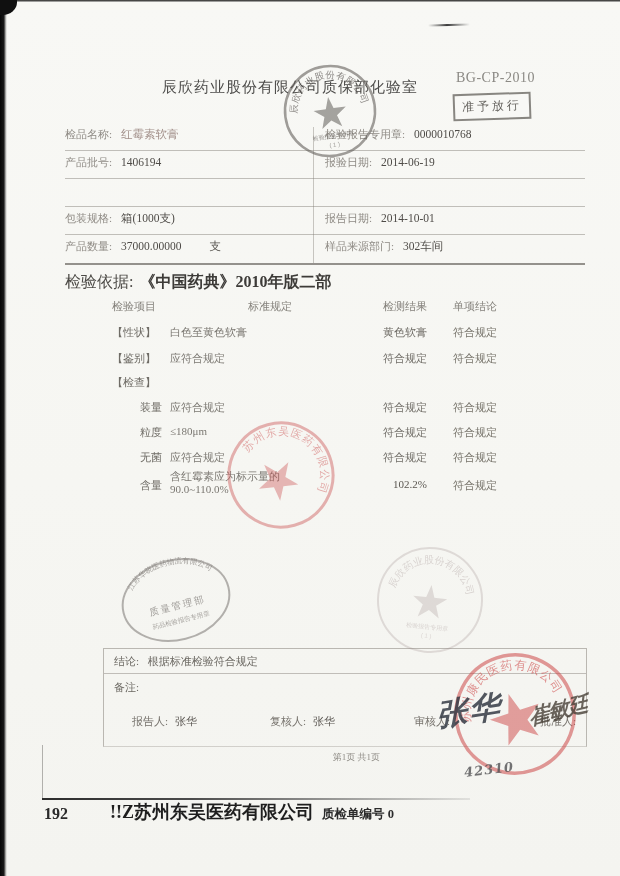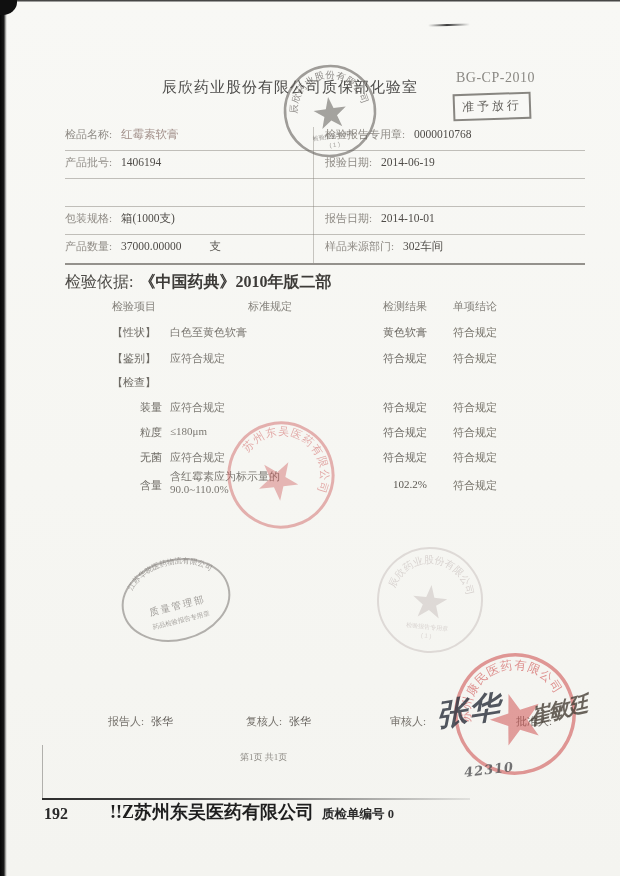--- a/index.html
+++ b/index.html
@@ -38,23 +38,23 @@
   .cell.std{color:#7b7872;}
   .cell.res{color:#6f6c66;}
   .cell.con{color:#757269;}
   .cell.wrap{width:162px;line-height:13px;}
   
   .cbox{left:103px;top:648px;width:482px;height:97px;border:1px solid rgba(128,123,115,.5);border-bottom-color:rgba(128,123,115,.3);}
   .cbox .crow1{position:absolute;left:10px;top:5px;font-size:11px;color:#6b6862;}
   .cbox .sep{position:absolute;left:0;top:24px;width:100%;height:1px;background:rgba(128,123,115,.45);}
   .cbox .crow2{position:absolute;left:10px;top:31px;font-size:11px;color:#6b6862;}
   
-  .signer{position:absolute;top:714px;font-size:11px;color:#76726c;}
+  .signer{position:absolute;top:714px;font-size:11px;color:#76726c;margin-left:24px;}
   .signer .sval{margin-left:7px;color:#595550;}
-  .page-info{left:240px;top:751px;width:140px;text-align:left;font-size:9px;color:#8f8c86;}
+  .page-info{left:240px;top:751px;width:140px;text-align:right;font-size:9px;color:#8f8c86;}
   
   .hw{font-family:"DejaVu Serif","Liberation Serif",serif;font-style:italic;font-weight:600;}
   .hw-auditor{left:436px;top:690px;font-size:31px;color:rgba(52,58,68,.85);transform:rotate(-9deg) skewX(-6deg);letter-spacing:2px;}
   .hw-approver{left:528px;top:697px;width:80px;font-size:21px;color:rgba(70,62,54,.8);transform:rotate(-14deg) skewX(-8deg);letter-spacing:-1px;line-height:22px;}
   .hw-number{left:464px;top:762px;font-size:13px;color:rgba(80,80,82,.8);transform:rotate(-7deg);letter-spacing:1px;}
   
   .fline{left:42px;top:798px;width:428px;height:2px;background:linear-gradient(90deg,#2c2c2c,#4c4c4c 35%,rgba(110,110,110,.15));}
   .fvline{left:42px;top:745px;width:1px;height:53px;background:rgba(110,108,104,.5);}
   .findex{left:44px;top:805px;font-size:16px;font-weight:700;color:#2a2a2a;}
   .fcompany{left:110px;top:800px;font-size:18px;font-weight:600;color:#1e1e1e;}
@@ -141,20 +141,28 @@
   <span class="cell" style="left:140px;top:450px">无菌</span>
   <span class="cell std" style="left:170px;top:450px">应符合规定</span>
   <span class="cell res" style="left:383px;top:450px">符合规定</span>
   <span class="cell con" style="left:453px;top:450px">符合规定</span>
 
   <span class="cell" style="left:140px;top:478px">含量</span>
   <span class="cell std wrap" style="left:170px;top:470px">含红霉素应为标示量的 90.0~110.0%</span>
   <span class="cell res" style="left:393px;top:478px;color:#5b5751">102.2%</span>
   <span class="cell con" style="left:453px;top:478px">符合规定</span>
 
+  <div class="abs cbox">
+    <div class="crow1">
+      <span>结论:</span>
+      <span style="margin-left:6px">根据标准检验符合规定</span>
+    </div>
+    <div class="sep"></div>
+    <div class="crow2">备注:</div>
+  </div>
 
   <div class="signer" style="left:108px">
     <span>报告人:</span><span class="sval">张华</span>
   </div>
   <div class="signer" style="left:246px">
     <span>复核人:</span><span class="sval">张华</span>
   </div>
   <div class="signer" style="left:390px">
     <span>审核人:</span><span class="sval"></span>
   </div>

